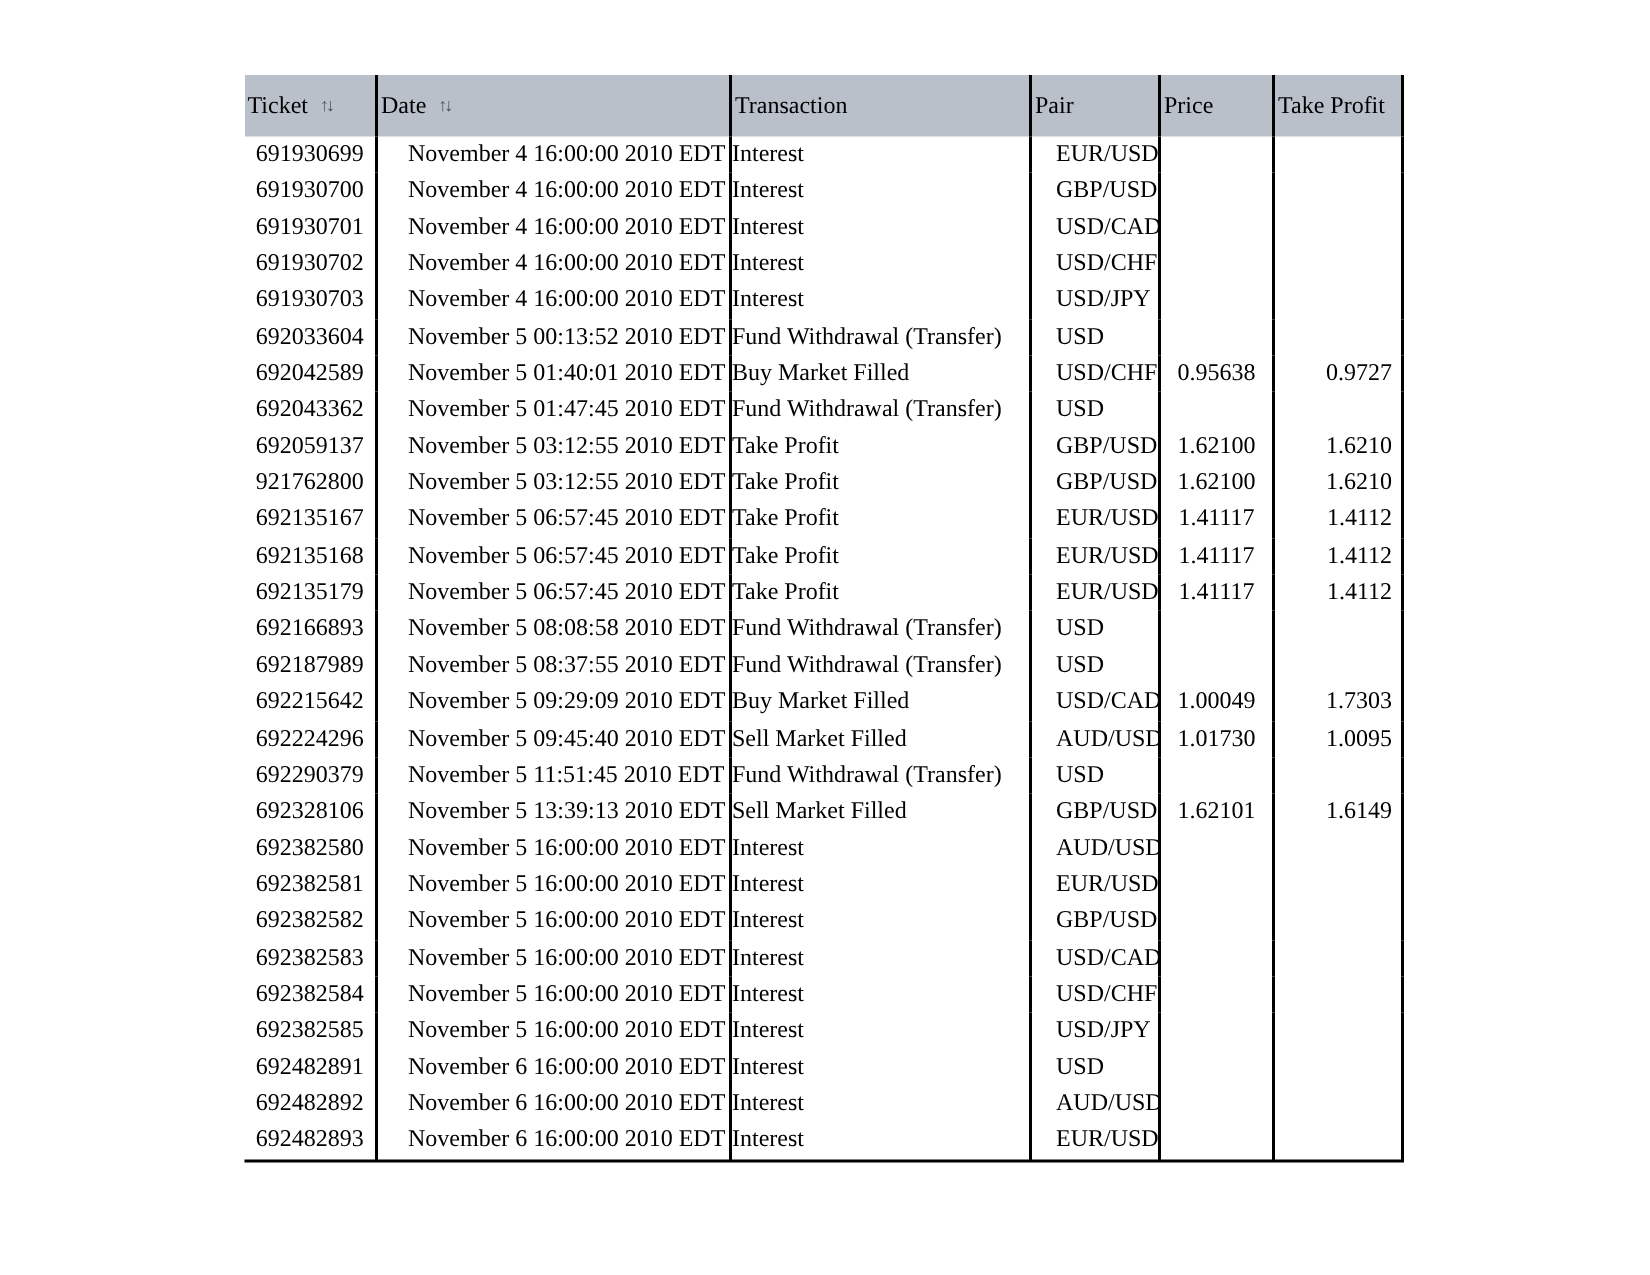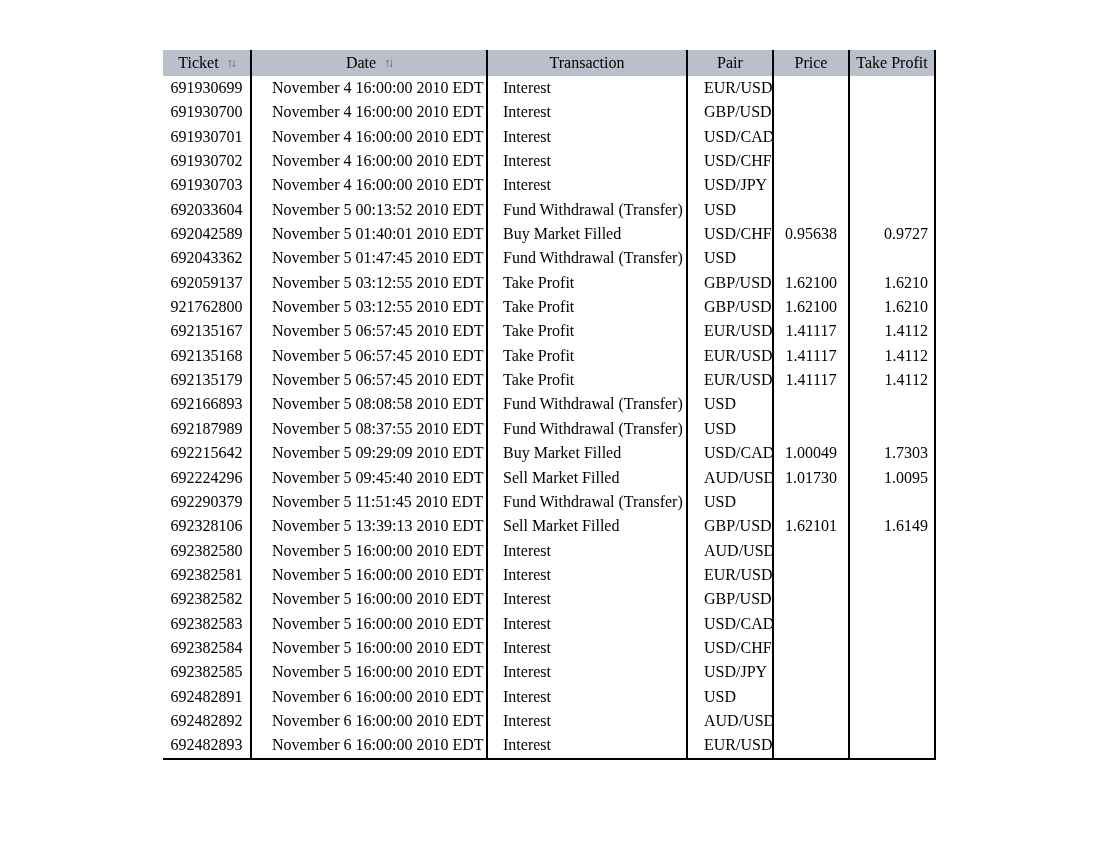--- a/index.html
+++ b/index.html
@@ -29,22 +29,22 @@
   table.tx-table col.c-ticket      { width: 88px; }
   table.tx-table col.c-date        { width: 236px; }
   table.tx-table col.c-transaction { width: 200px; }
   table.tx-table col.c-pair        { width: 86px; }
   table.tx-table col.c-price       { width: 76px; }
   table.tx-table col.c-takeprofit  { width: 86px; }
 
   table.tx-table th {
     background: var(--header-bg, #b9c0ca);
     font-weight: normal;
-    text-align: center;
-    height: 26px;
+    text-align: left;
+    height: 41px;
     padding: 0 2px;
     border-right: 2px solid #000000;
     white-space: nowrap;
     overflow: hidden;
   }
   table.tx-table th.sortable { cursor: pointer; }
   .sort-glyph {
     font-size: 12px;
     color: #50545c;
     letter-spacing: -2px;
@@ -55,21 +55,21 @@
     height: 24.34px;
     padding: 0 3px;
     border-right: 2px solid #000000;
     white-space: nowrap;
     overflow: hidden;
     line-height: 24.34px;
   }
   
   table.tx-table td:nth-child(1) { text-align: center; }
   table.tx-table td:nth-child(2) { text-align: left; padding-left: 20px; }
-  table.tx-table td:nth-child(3) { text-align: left; padding-left: 15px; }
+  table.tx-table td:nth-child(3) { text-align: left; padding-left: 0; }
   table.tx-table td:nth-child(4) { text-align: left; padding-left: 16px; }
   table.tx-table td:nth-child(5) { text-align: center; }
   table.tx-table td:nth-child(6) { text-align: right; padding-right: 6px; }
 </style>
 </head>
 <body>
 
 <div class="stage">
   <table class="tx-table">
     <colgroup>

